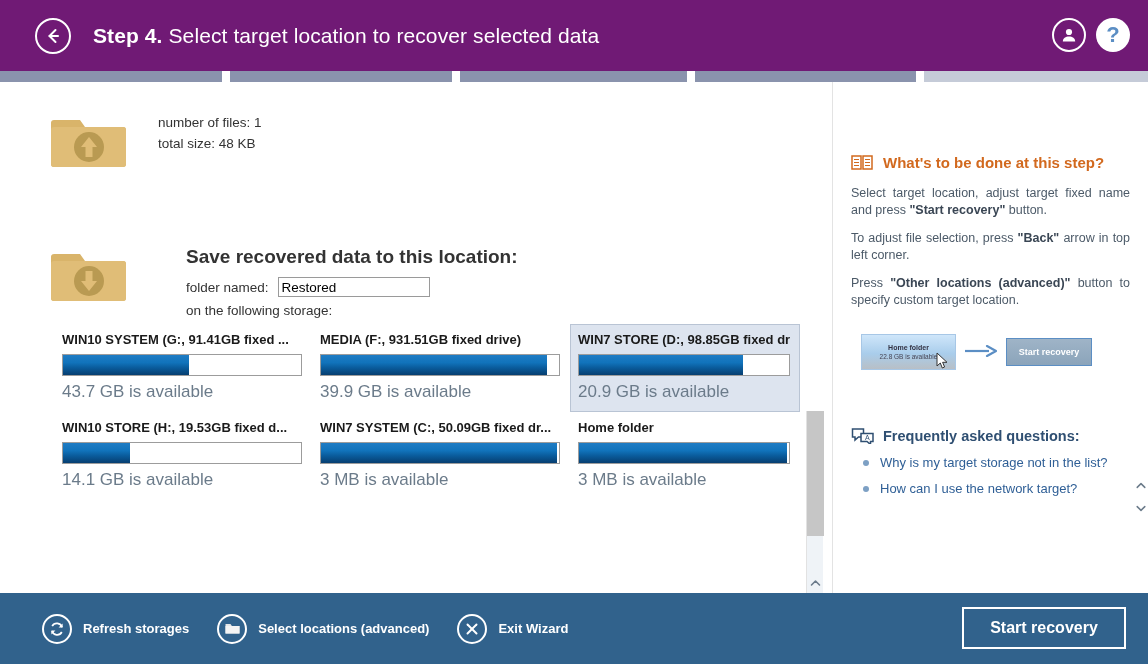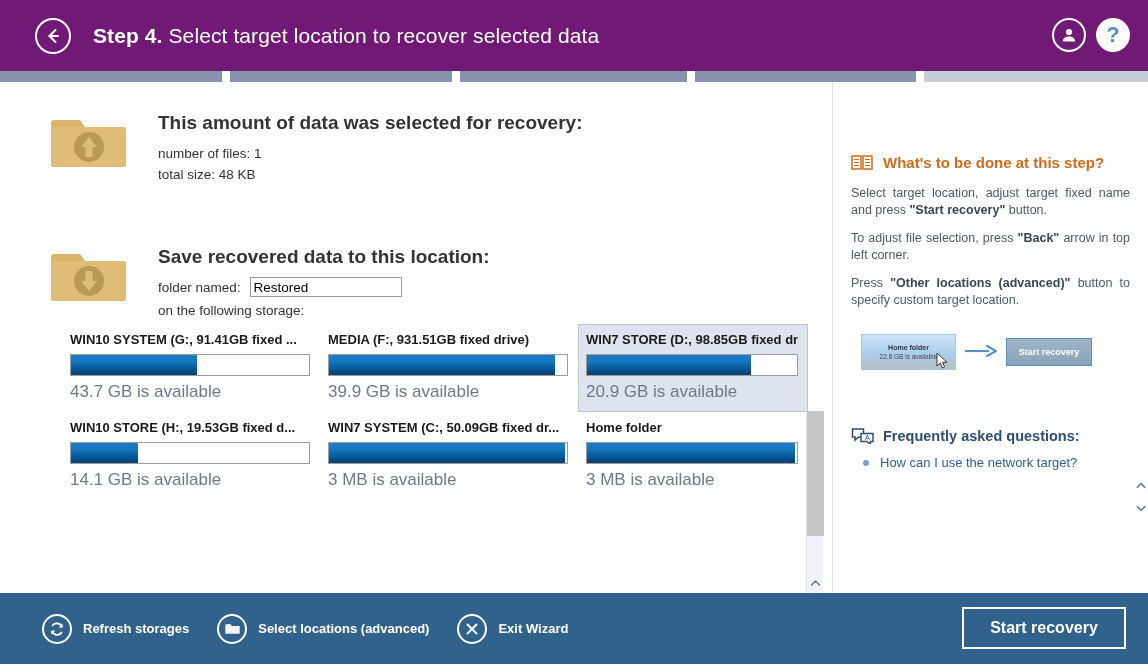--- a/index.html
+++ b/index.html
@@ -56,21 +56,21 @@
   .body-area {
     position: absolute; top: 82px; left: 0; width: 1148px; height: 511px;
     background: #ffffff;
   }
 
   
   .left-col { position: absolute; left: 0; top: 0; width: 830px; height: 511px; }
 
   .block { position: absolute; display: flex; }
   .block-sel { left: 50px; top: 28px; }
-  .block-save { left: 50px; top: 162px; }
+  .block-save { left: 50px; top: 162px; gap: 28px; }
 
   .folder-ico { width: 78px; height: 64px; position: relative; flex: 0 0 auto; }
   .folder-ico svg { display: block; }
 
   .block-text { margin-left: 30px; padding-top: 2px; }
   .block-h {
     font-size: 19px; font-weight: bold; color: #333333; white-space: nowrap;
     margin-bottom: 9px;
   }
   .block-line { font-size: 13.5px; color: #333333; line-height: 21px; }
@@ -78,21 +78,21 @@
   .folder-row { display: flex; align-items: center; margin-bottom: 3px; }
   .folder-label { font-size: 13.5px; color: #333333; margin-right: 9px; }
   .folder-input {
     width: 152px; height: 20px; border: 1px solid #9a9a9a; background: #ffffff;
     font-family: "Liberation Sans", sans-serif; font-size: 13.5px; color: #000;
     padding: 0 3px; outline: none;
   }
 
   
   .storage-wrap {
-    position: absolute; left: 62px; top: 242px; width: 768px; height: 218px;
+    position: absolute; left: 54px; top: 242px; width: 768px; height: 218px;
     overflow: hidden;
   }
   .storage-grid {
     display: grid; grid-template-columns: 258px 258px 230px; column-gap: 0px;
     row-gap: 0px;
   }
   .storage-cell {
     padding: 8px 10px 10px 8px; width: 100%;
   }
   .storage-cell.selected {
@@ -274,21 +274,20 @@
       <div class="block block-sel">
         <div class="folder-ico">
           <svg width="78" height="64" viewBox="0 0 78 64">
             <path d="M4 10 h26 l5 7 h38 a3 3 0 0 1 3 3 v34 a3 3 0 0 1 -3 3 h-69 a3 3 0 0 1 -3 -3 v-41 a3 3 0 0 1 3 -3 z" fill="#d9b46a"></path>
             <path d="M4 17 h69 a3 3 0 0 1 3 3 v34 a3 3 0 0 1 -3 3 h-69 a3 3 0 0 1 -3 -3 v-34 a3 3 0 0 1 3 -3 z" fill="#e0bd77"></path>
             <circle cx="39" cy="37" r="15" fill="#b99a52"></circle>
             <path d="M39 27 l8 10 h-4.5 v10 h-7 v-10 h-4.5 z" fill="#e0bd77"></path>
           </svg>
         </div>
         <div class="block-text">
-          <div class="block-h">This amount of data was selected for recovery:</div>
           <div class="block-line">number of files: 1</div>
           <div class="block-line">total size: 48 KB</div>
         </div>
       </div>
 
       <div class="block block-save">
         <div class="folder-ico">
           <svg width="78" height="64" viewBox="0 0 78 64">
             <path d="M4 10 h26 l5 7 h38 a3 3 0 0 1 3 3 v34 a3 3 0 0 1 -3 3 h-69 a3 3 0 0 1 -3 -3 v-41 a3 3 0 0 1 3 -3 z" fill="#d9b46a"></path>
             <path d="M4 17 h69 a3 3 0 0 1 3 3 v34 a3 3 0 0 1 -3 3 h-69 a3 3 0 0 1 -3 -3 v-34 a3 3 0 0 1 3 -3 z" fill="#e0bd77"></path>
@@ -422,20 +421,24 @@
             <path d="M10 6.5 h12 v8 h-2.5 v3 l-3.5 -3 h-6 z" fill="#ffffff" stroke="#2f4f72" stroke-width="1.5"></path>
             <text x="14" y="13" font-size="7" font-family="Liberation Sans, sans-serif" fill="#2f4f72">A</text>
           </svg>
         </span>
         <span class="rp-faq-text">Frequently asked questions:</span>
       </div>
 
       <div id="faq-list">
           <div class="rp-faq-item">
             <span class="rp-bullet"></span>
+            <span class="rp-link">Why is my target storage not in the list?</span>
+          </div>
+          <div class="rp-faq-item">
+            <span class="rp-bullet"></span>
             <span class="rp-link">How can I use the network target?</span>
           </div>
         </div>
 
       <div class="rp-scroll">
         <div class="rp-scroll-up">
           <svg width="10" height="7" viewBox="0 0 10 7">
             <path d="M1.2 5.4 L5 1.6 L8.8 5.4" fill="none" stroke="#6b7b8a" stroke-width="1.5" stroke-linecap="round" stroke-linejoin="round"></path>
           </svg>
         </div>

